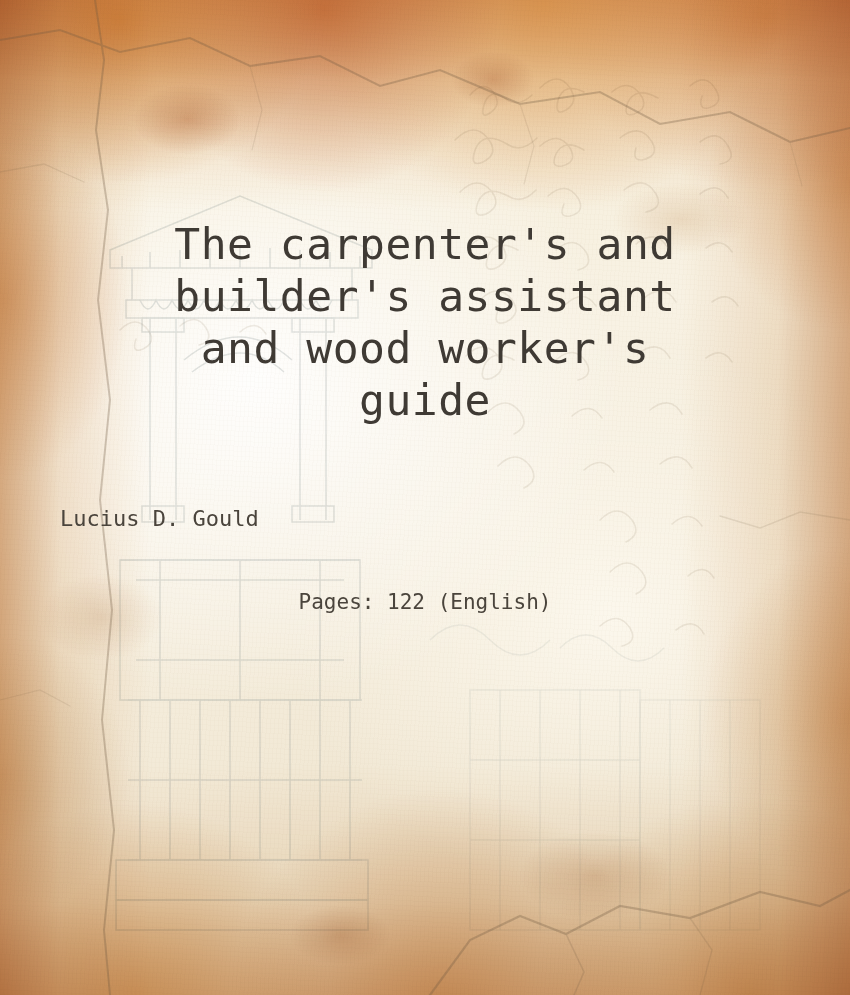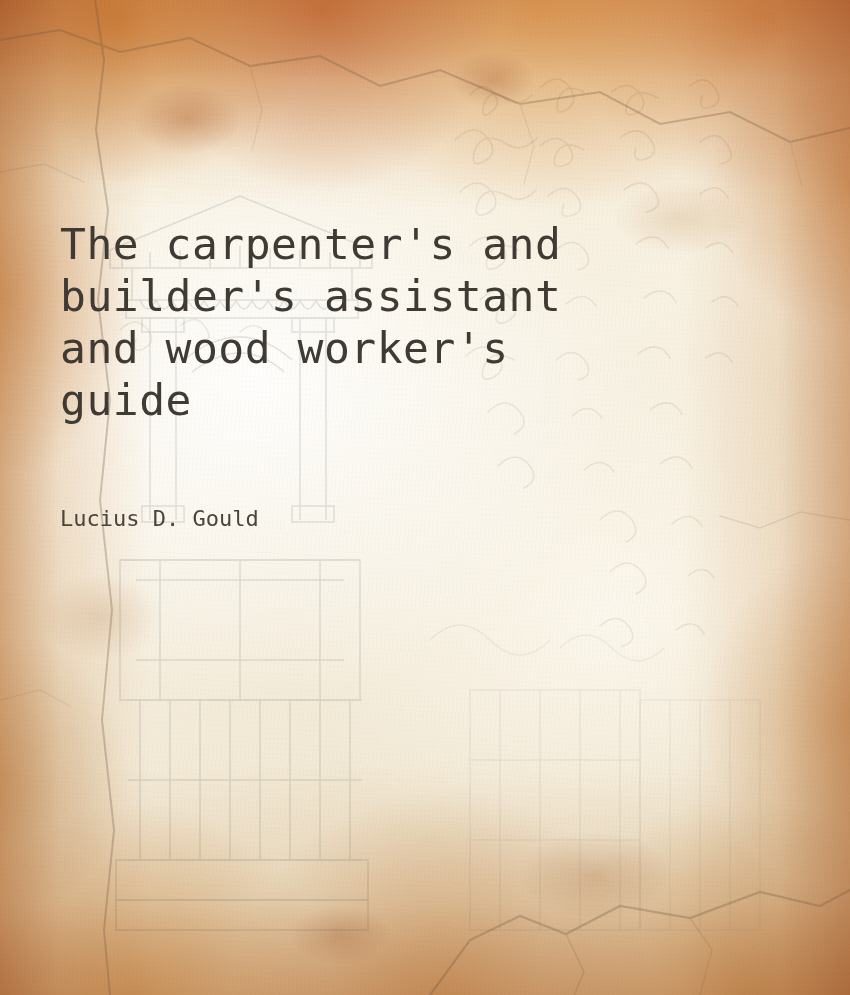--- a/index.html
+++ b/index.html
@@ -113,21 +113,21 @@
       repeating-linear-gradient(94deg, rgba(150,120,80,0.10) 0px, rgba(150,120,80,0.10) 1px, rgba(0,0,0,0) 1px, rgba(0,0,0,0) 4px),
       repeating-linear-gradient(3deg, rgba(160,130,90,0.08) 0px, rgba(160,130,90,0.08) 1px, rgba(0,0,0,0) 1px, rgba(0,0,0,0) 5px);
     mix-blend-mode: multiply;
   }
   .book-title {
     position: absolute;
     left: 60px;
     right: 60px;
     top: 218px;
     margin: 0;
-    text-align: left;
+    text-align: center;
     font-family: "DejaVu Sans Mono", monospace;
     font-size: 43px;
     line-height: 52px;
     font-weight: 400;
     color: #3f3a34;
     letter-spacing: 0.5px;
     white-space: pre-line;
   }
   .book-author {
     position: absolute;
@@ -270,14 +270,15 @@
     </g>
   </svg>
 
   <div class="grain"></div>
 
   <h1 class="book-title">The carpenter's and
 builder's assistant
 and wood worker's
 guide</h1>
   <div class="book-author">Lucius D. Gould</div>
+  <div class="book-pages">Pages: 122 (English)</div>
 
 </div>
 
 </body></html>

